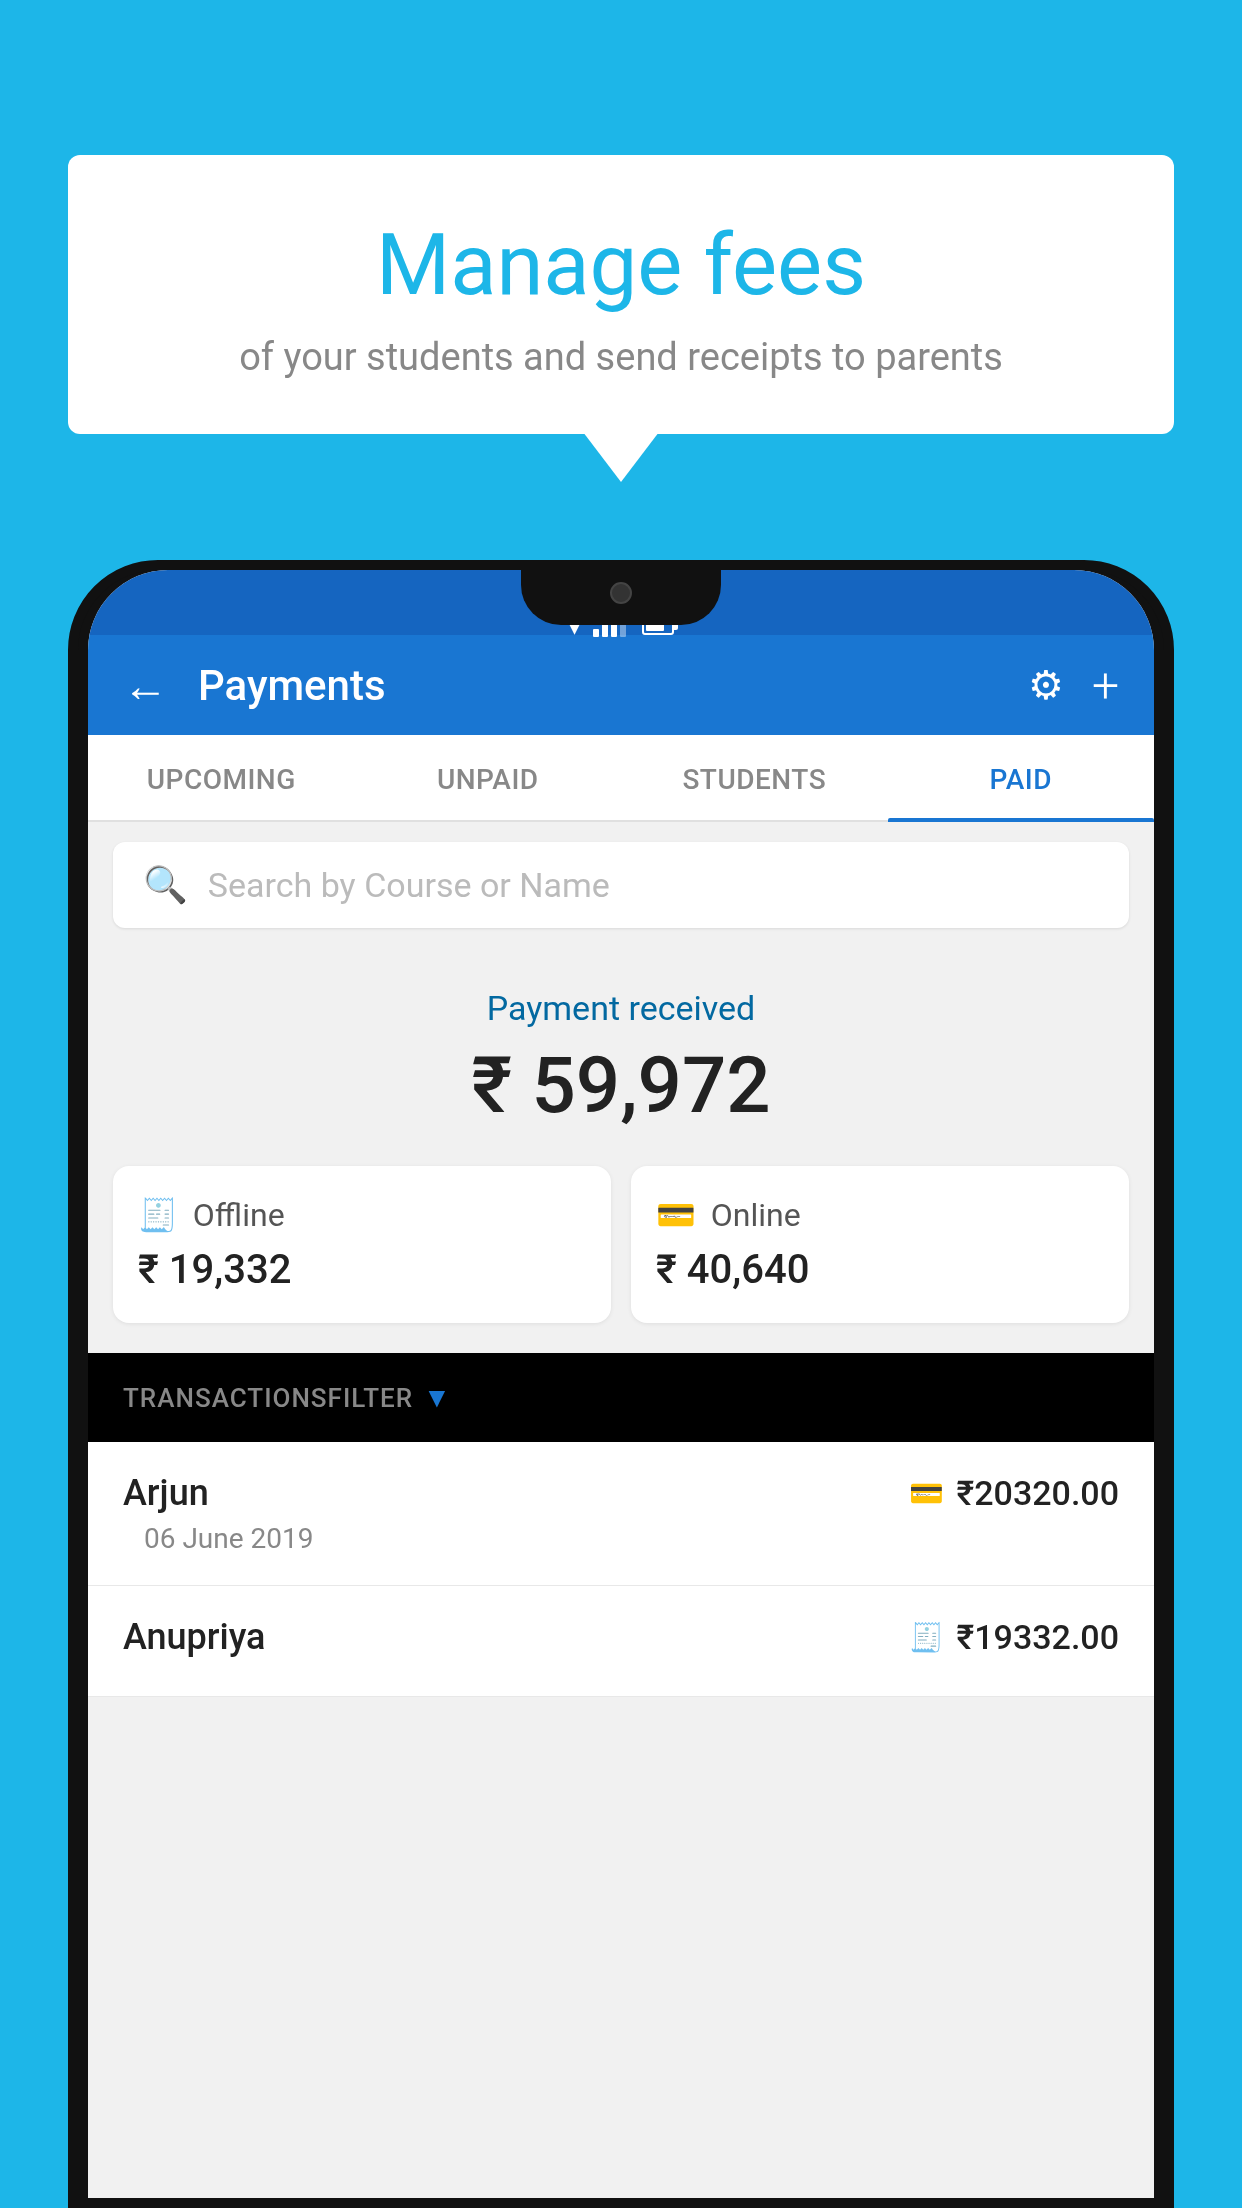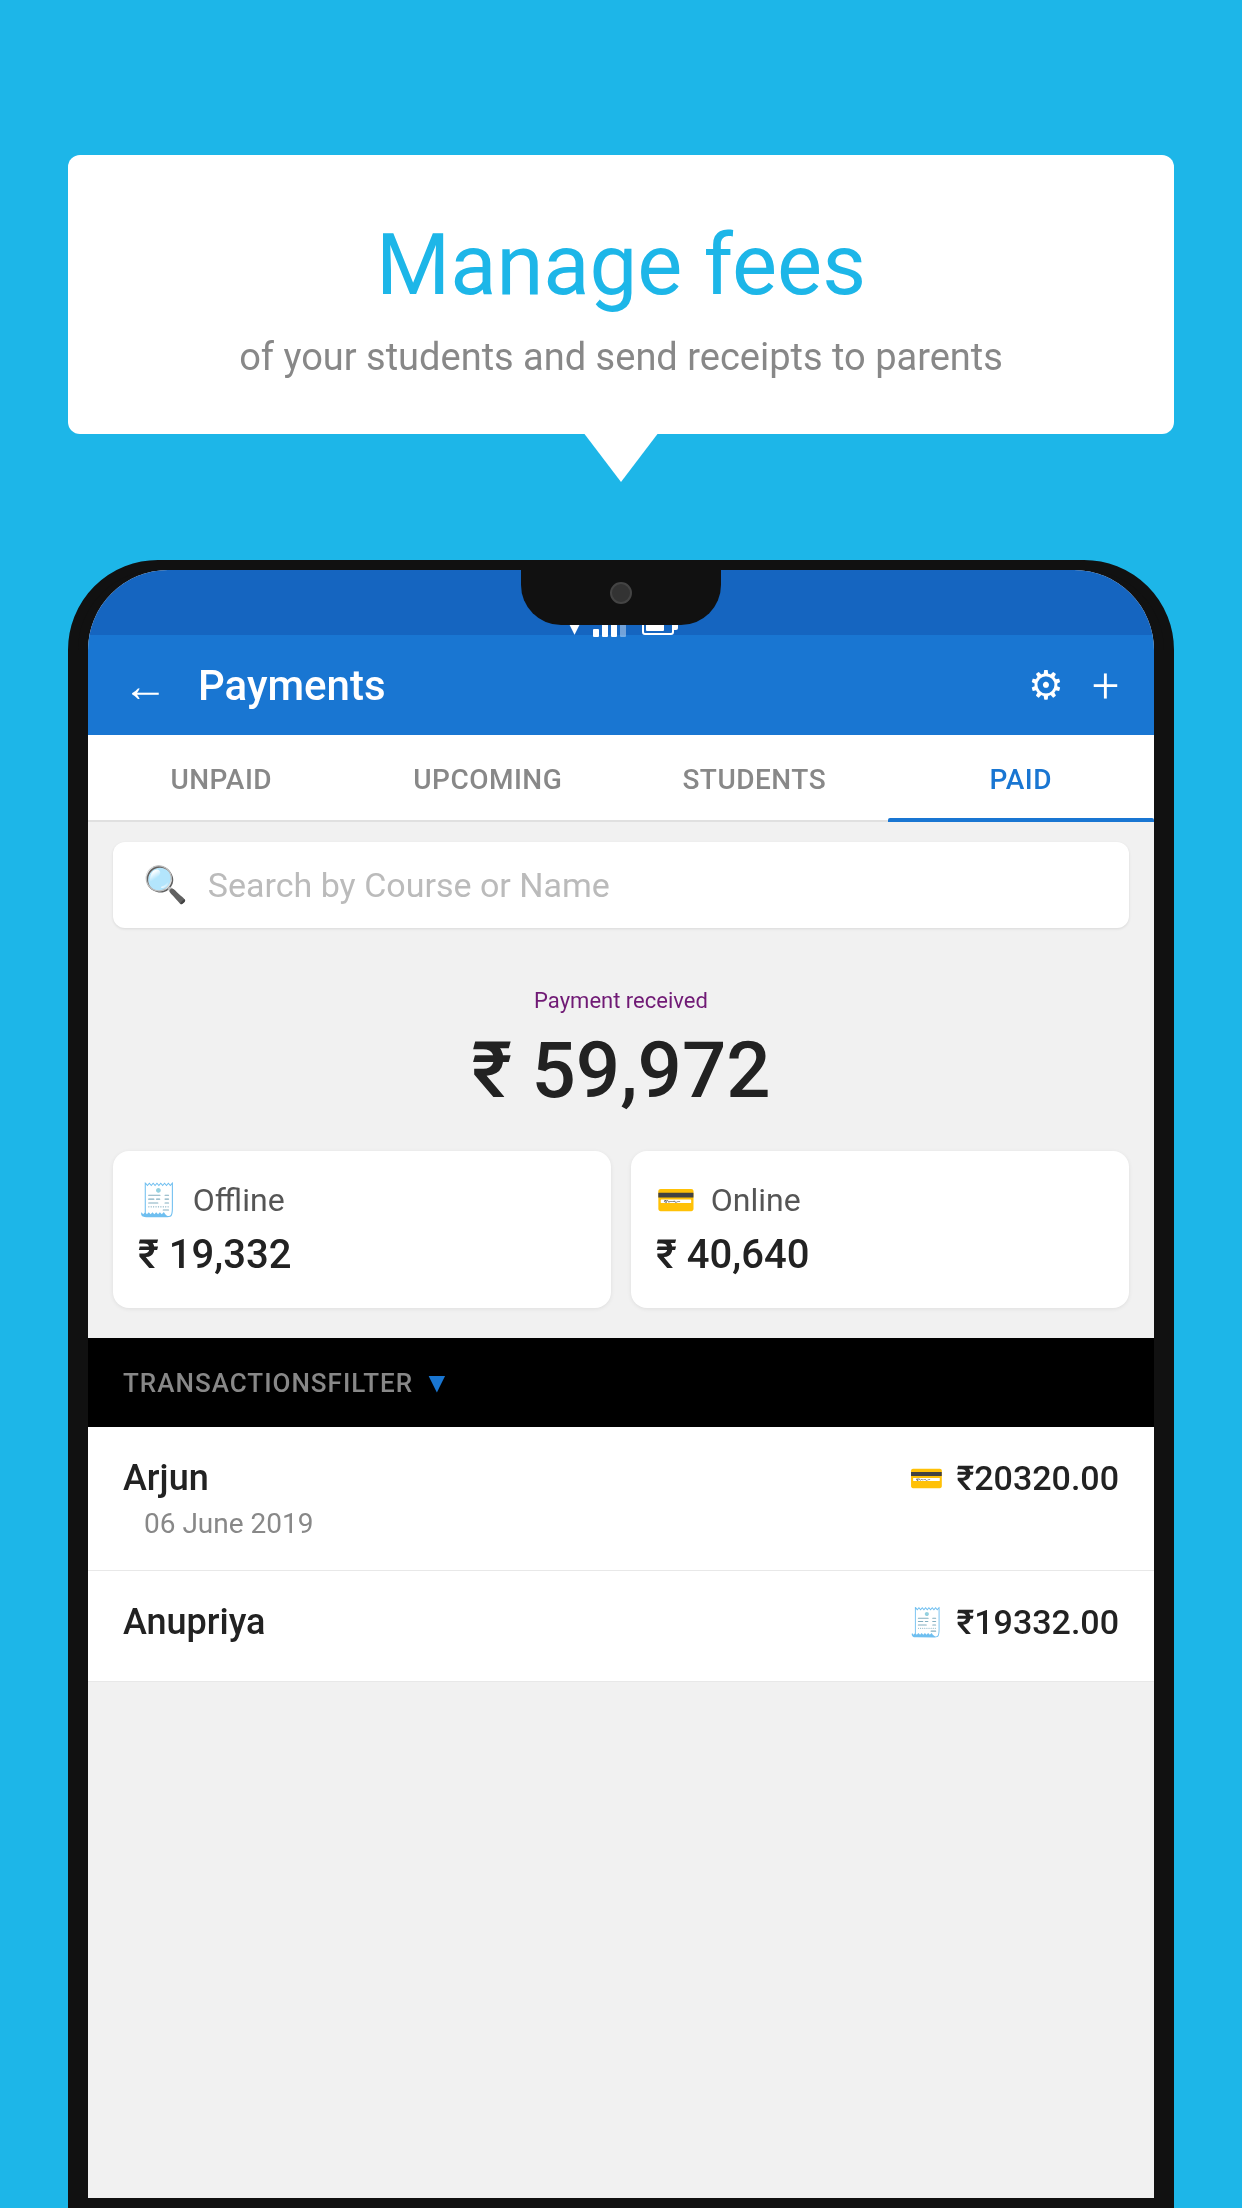--- a/index.html
+++ b/index.html
@@ -281,22 +281,22 @@
     }
 
     
     .payment-section {
       background: #f1f1f1;
       padding: 40px 25px 30px;
       text-align: center;
     }
 
     .payment-label {
-      font-size: 22px;
-      color: #701a75;
+      font-size: 34px;
+      color: #0369a1;
       margin-bottom: 12px;
     }
 
     .payment-amount {
       font-size: 78px;
       font-weight: 500;
       color: #222;
       margin-bottom: 35px;
     }
 
@@ -476,24 +476,24 @@
       <span class="back-arrow">←</span>
       <span class="header-title">Payments</span>
       <div class="header-actions">
         <span class="gear-icon-btn">⚙</span>
         <span class="plus-icon-btn">+</span>
       </div>
     </div>
 
     <div class="tabs-container">
       <div class="tab">
+        <span>UPCOMING</span>
+      </div>
+      <div class="tab">
         <span>UNPAID</span>
-      </div>
-      <div class="tab">
-        <span>UPCOMING</span>
       </div>
       <div class="tab">
         <span>STUDENTS</span>
       </div>
       <div class="tab active">
         <span>PAID</span>
       </div>
     </div>
 
     <div class="search-container">

